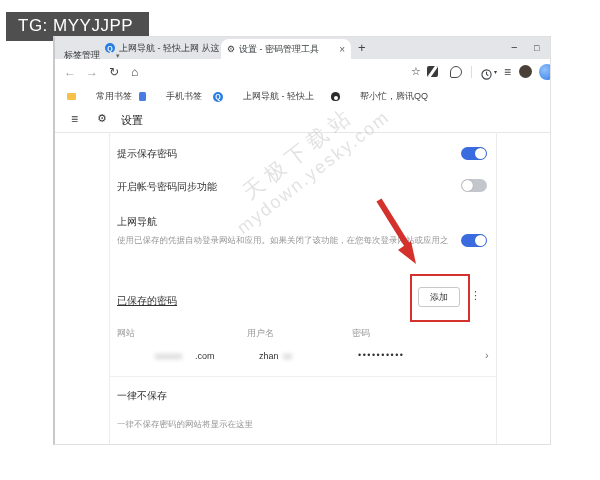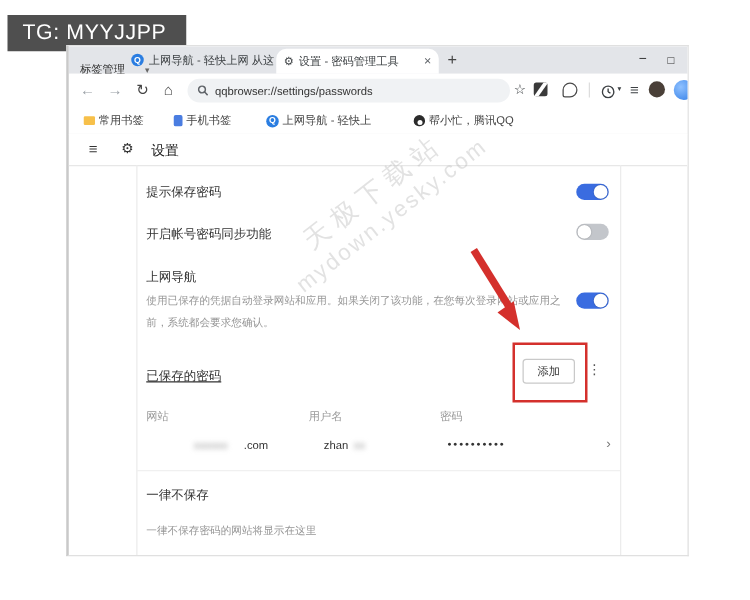--- a/index.html
+++ b/index.html
@@ -45,21 +45,21 @@
   #flash-ic{left:372px;top:7px;width:11px;height:11px;border-radius:2px;background:#3a3a3a;overflow:hidden;}
   #flash-ic::after{content:"";position:absolute;left:4px;top:-2px;width:3px;height:16px;background:#fff;transform:rotate(35deg);}
   #bubble-ic{left:395px;top:7px;width:10px;height:10px;border:1.3px solid #4a4a4a;border-radius:50% 50% 50% 2px;}
   #tool-divider{left:416px;top:7px;width:1px;height:12px;background:#ddd;}
   #avatar{left:464px;top:6px;width:13px;height:13px;border-radius:50%;background:#4a4038;}
   #side-ball{left:484px;top:5px;width:16px;height:16px;border-radius:50%;
              background:radial-gradient(circle at 35% 35%,#8fc1ff,#2f7ce6);}
 
   
   #bookmarks{left:0;top:49px;width:495px;height:21px;background:#fff;border-bottom:1px solid #f0f0f0;}
-  .bm{display:flex;align-items:center;gap:3px;font-size:9px;color:#444;top:4px;}
+  .bm{display:flex;align-items:center;gap:20px;font-size:9px;color:#444;top:4px;}
   .bm-folder{width:9px;height:7px;background:#f7c04a;border-radius:1px;}
   .bm-phone{width:7px;height:9px;background:#4a7de1;border-radius:1.5px;}
   .bm-penguin{width:9px;height:9px;background:#2b2b2b;border-radius:50% 50% 45% 45%;position:relative;}
   .bm-penguin::after{content:"";position:absolute;left:2.5px;top:4px;width:4px;height:4px;background:#fff;border-radius:50%;}
 
   
   #set-header{left:0;top:70px;width:495px;height:25px;background:#fff;border-bottom:1px solid #e7e7e7;}
   #set-menu{left:16px;top:5px;font-size:12px;color:#333;}
   #set-gear{left:42px;top:5px;font-size:11px;color:#333;}
   #set-title{left:66px;top:6px;font-size:11px;color:#222;}
@@ -118,27 +118,20 @@
       <div id="new-tab" class="abs">+</div>
       <div id="min-btn" class="abs winctl">−</div>
       <div id="max-btn" class="abs winctl">□</div>
     </div>
 
     <div id="toolbar" class="abs">
       <span class="abs navic" style="left:9px;">←</span>
       <span class="abs navic" style="left:31px;">→</span>
       <span class="abs navic dark" style="left:54px;">↻</span>
       <span class="abs navic dark" style="left:76px;">⌂</span>
-      <div id="url-pill" class="abs">
-        <svg width="9" height="9" viewBox="0 0 10 10">
-          <circle cx="4" cy="4" r="3" fill="none" stroke="#5f6368" stroke-width="1.3"></circle>
-          <line x1="6.3" y1="6.3" x2="9" y2="9" stroke="#5f6368" stroke-width="1.3"></line>
-        </svg>
-        <span id="url-text">qqbrowser://settings/passwords</span>
-      </div>
       <span class="abs tool-ic" style="left:356px;">☆</span>
       <div id="flash-ic" class="abs"></div>
       <div id="bubble-ic" class="abs"></div>
       <div id="tool-divider" class="abs"></div>
       <span class="abs" style="left:426px;top:7px;">
         <svg width="11" height="11" viewBox="0 0 12 12">
           <circle cx="6" cy="6" r="5" fill="none" stroke="#3c4043" stroke-width="1.2"></circle>
           <line x1="6" y1="3" x2="6" y2="6" stroke="#3c4043" stroke-width="1.2"></line>
           <line x1="6" y1="6" x2="8" y2="7" stroke="#3c4043" stroke-width="1.2"></line>
         </svg>
@@ -187,21 +180,20 @@
         <span class="knob"></span>
       </div>
 
     <span class="abs row-label" style="left:62px;top:143px;">开启帐号密码同步功能</span>
     <div class="abs toggle off" style="left:406px;top:142px;">
         <span class="knob"></span>
       </div>
 
     <span class="abs row-label" style="left:62px;top:178px;">上网导航</span>
     <span class="abs desc" style="left:62px;top:198px;">使用已保存的凭据自动登录网站和应用。如果关闭了该功能，在您每次登录网站或应用之</span>
-    <span class="abs desc" style="left:62px;top:216px;">前，系统都会要求您确认。</span>
     <div class="abs toggle on" style="left:406px;top:197px;">
         <span class="knob"></span>
       </div>
 
     <span class="abs row-label" style="left:62px;top:257px;text-decoration:underline;">已保存的密码</span>
     <div id="add-btn" class="abs">添加</div>
     <span id="more-dots" class="abs">⋮</span>
     <div id="red-rect" class="abs"></div>
 
     <span class="abs col-head" style="left:62px;top:290px;">网站</span>

